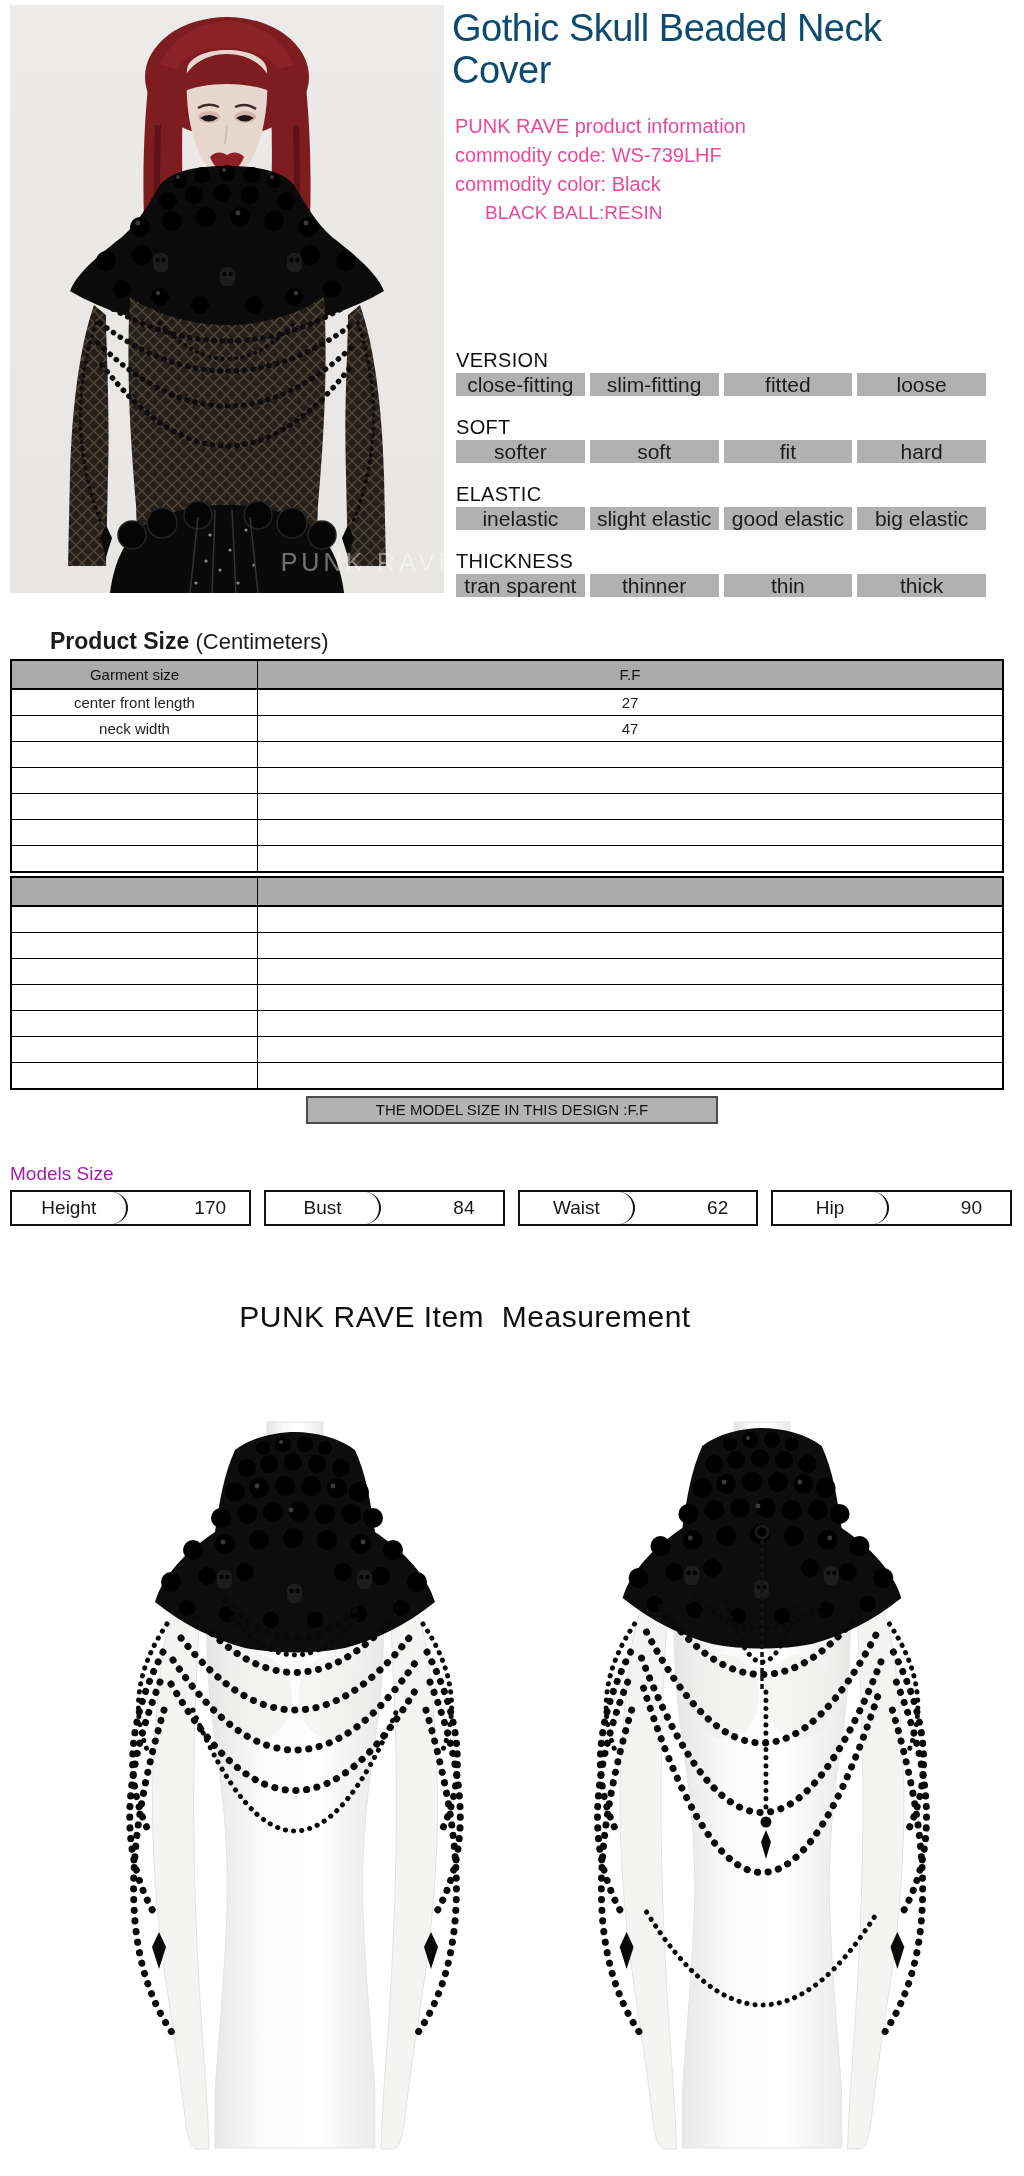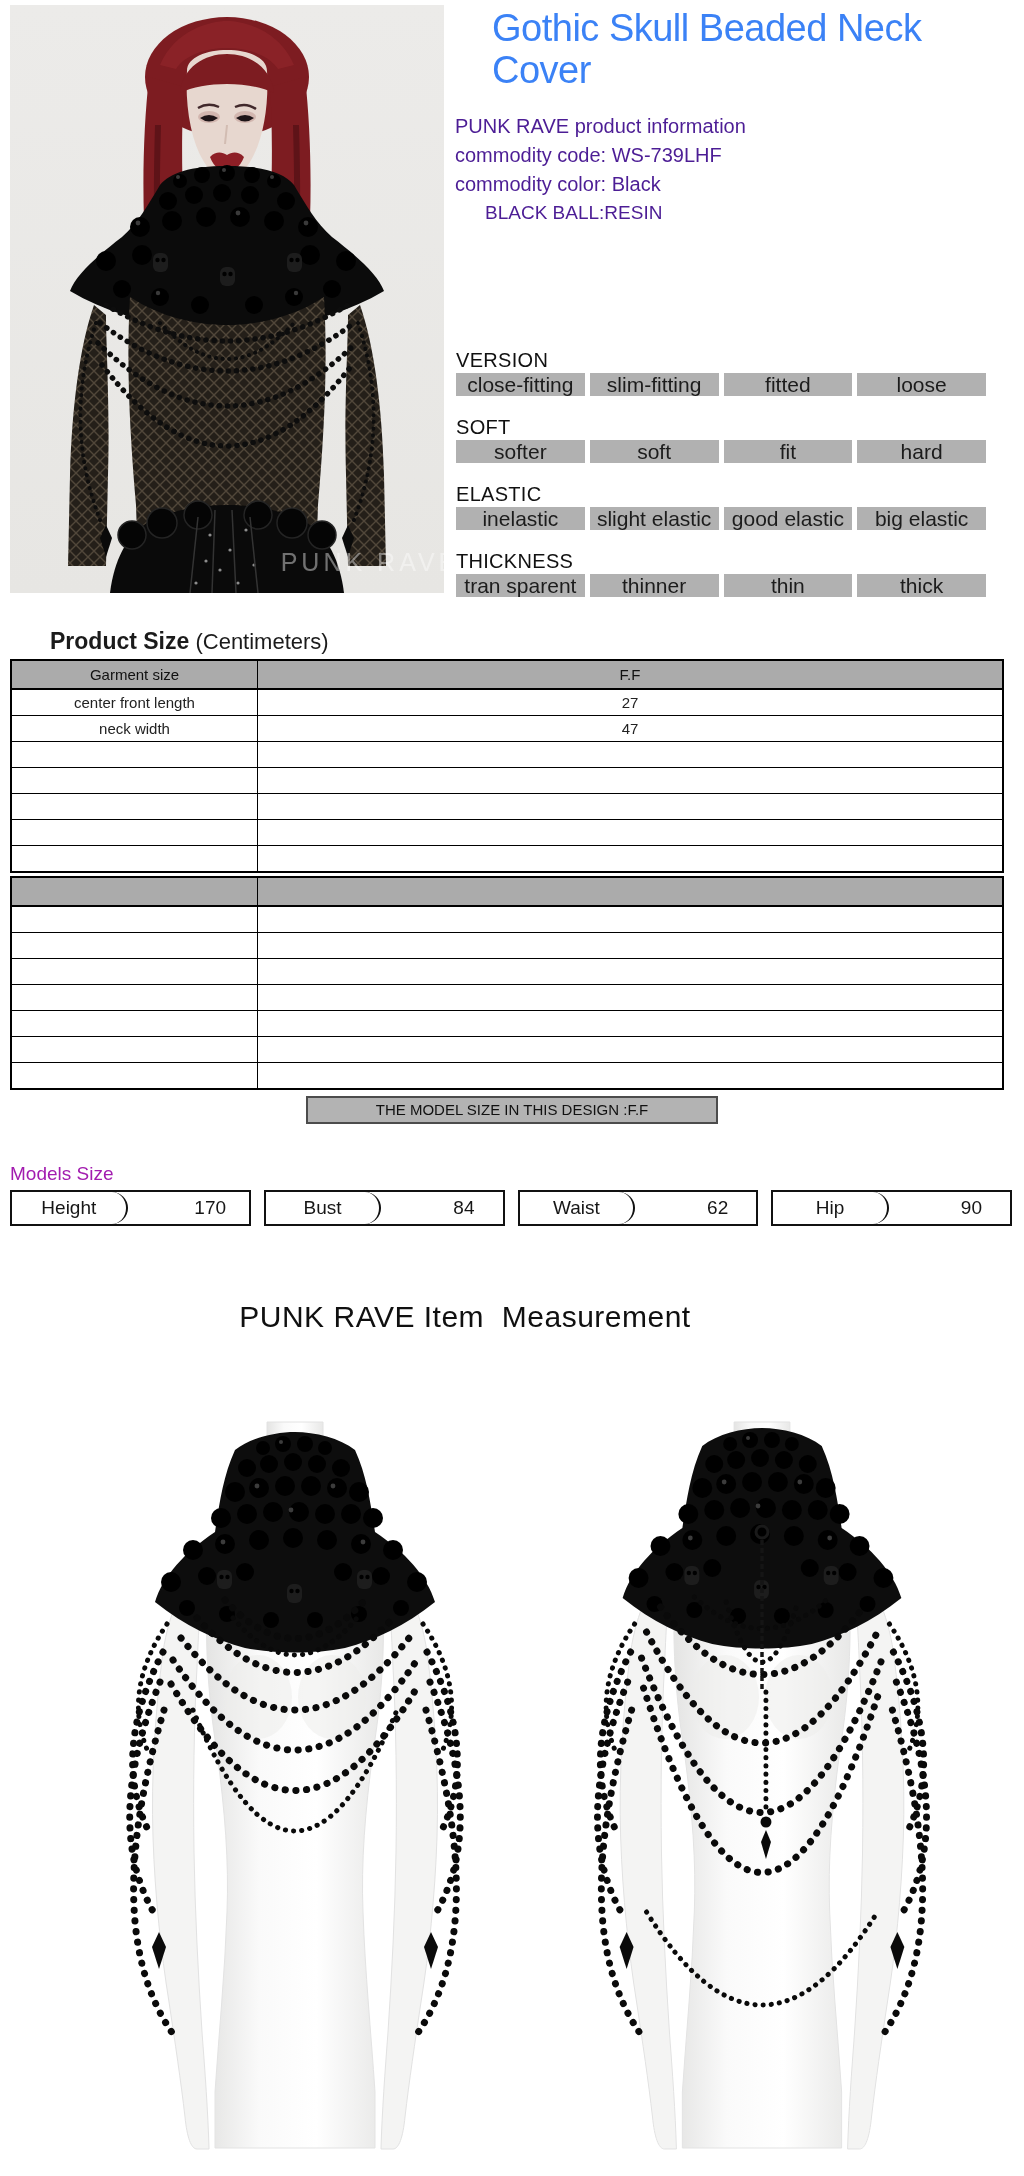--- a/index.html
+++ b/index.html
@@ -2,22 +2,22 @@
 <html><head>
 <meta charset="utf-8">
 <style>
   html,body{margin:0;padding:0;background:#ffffff;}
   #page{position:relative;width:1024px;height:2176px;background:#ffffff;overflow:hidden;
         font-family:"Liberation Sans","DejaVu Sans",sans-serif;color:#1b1b1b;}
   .abs{position:absolute;}
 
   
   #photo-top{left:10px;top:5px;width:434px;height:588px;}
-  #title{left:452px;top:8px;width:520px;font-size:38px;line-height:1.10;letter-spacing:-0.5px;color:#3b82f6;margin-left:40px;}
-  #info{left:455px;top:116px;font-size:20px;color:#4c1d95;}
+  #title{left:452px;top:8px;width:520px;font-size:38px;line-height:1.10;letter-spacing:-0.5px;color:#0c4a6e;}
+  #info{left:455px;top:116px;font-size:20px;color:#ec4899;}
   #info .iline{margin:0 0 9px 0;line-height:20px;}
   #info .indent{padding-left:30px;font-size:19px;}
 
   
   #attrs{left:456px;top:350px;width:530px;}
   .attr{margin-bottom:21px;}
   .attr-label{font-size:20px;color:#111;height:21px;line-height:21px;margin-bottom:2px;letter-spacing:0.3px;}
   .bar{display:flex;gap:5px;}
   .seg{flex:1;height:23px;line-height:23px;text-align:center;background:#b1b1b1;
        font-size:21px;color:#1c1c1c;position:relative;white-space:nowrap;overflow:hidden;}

